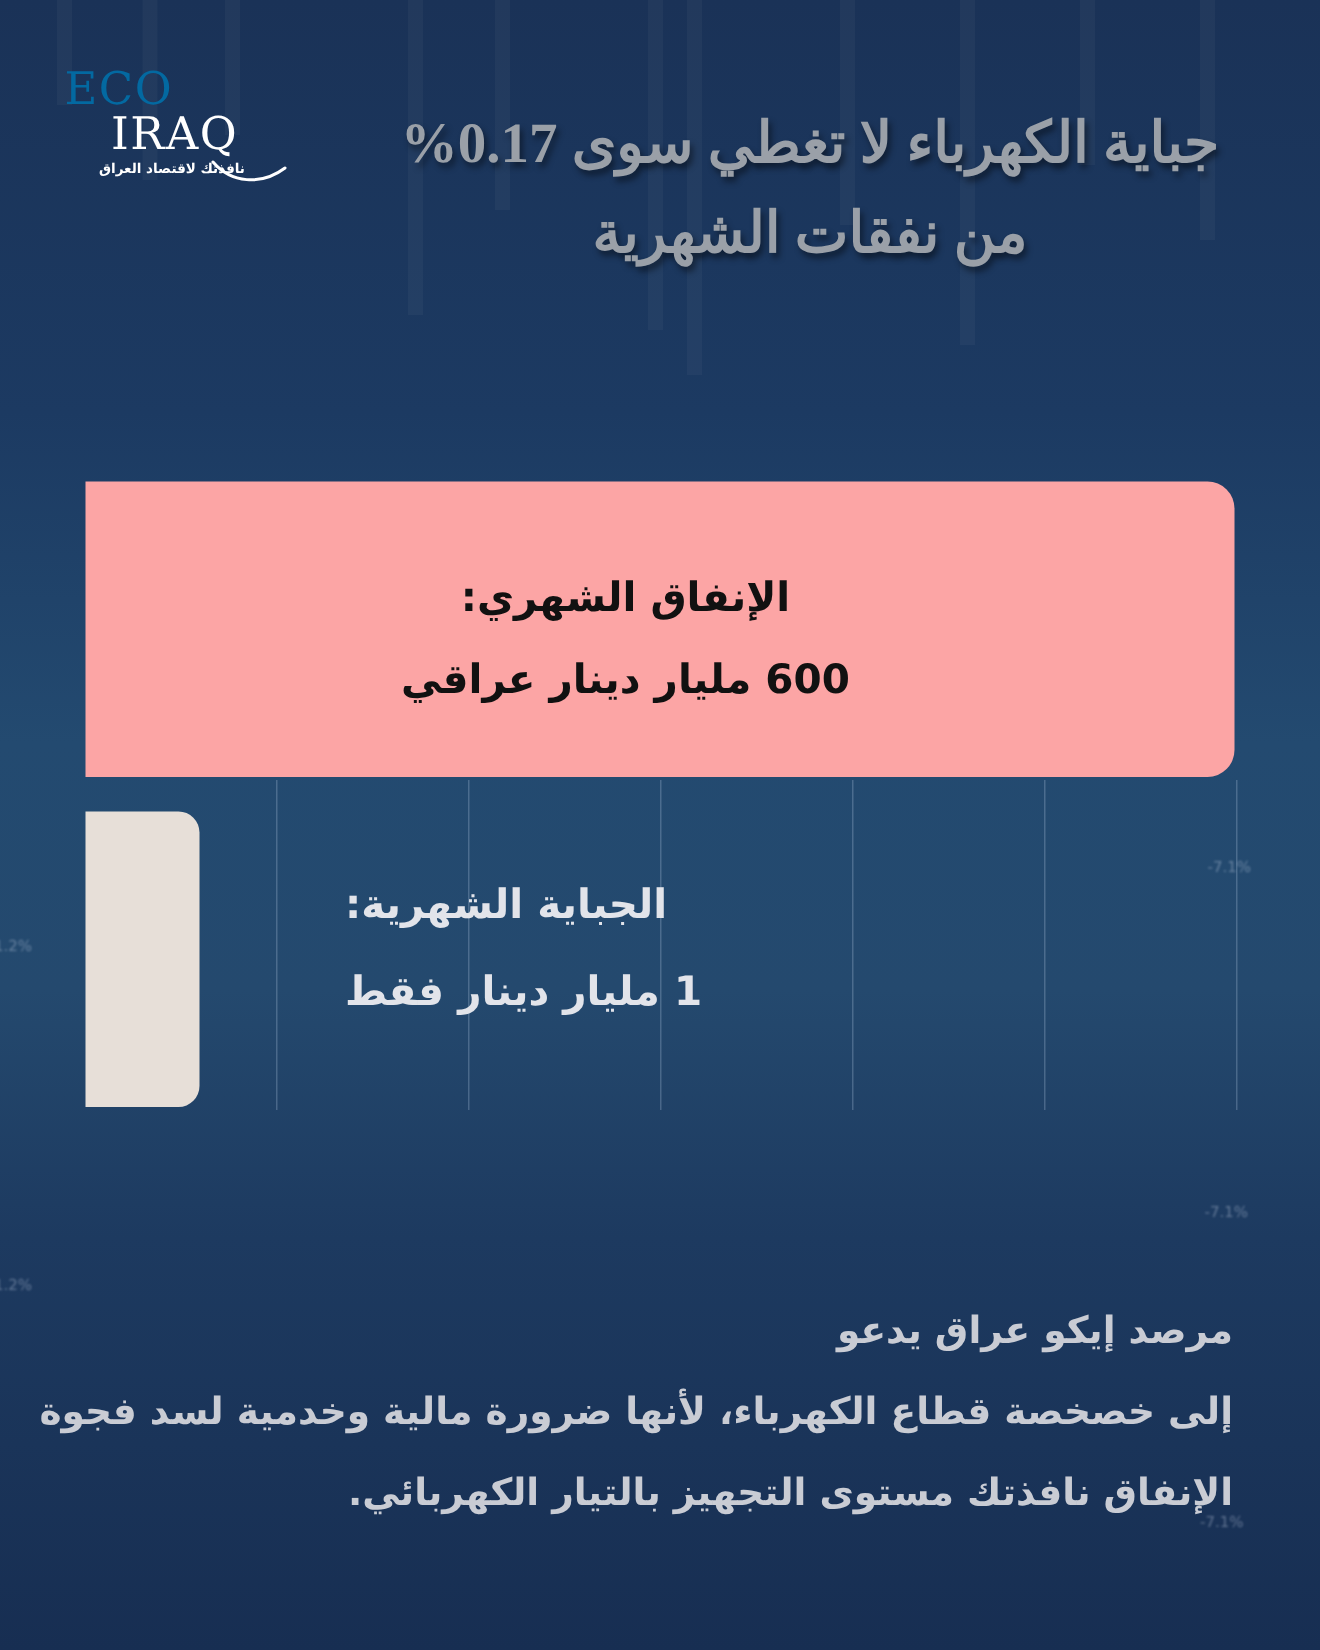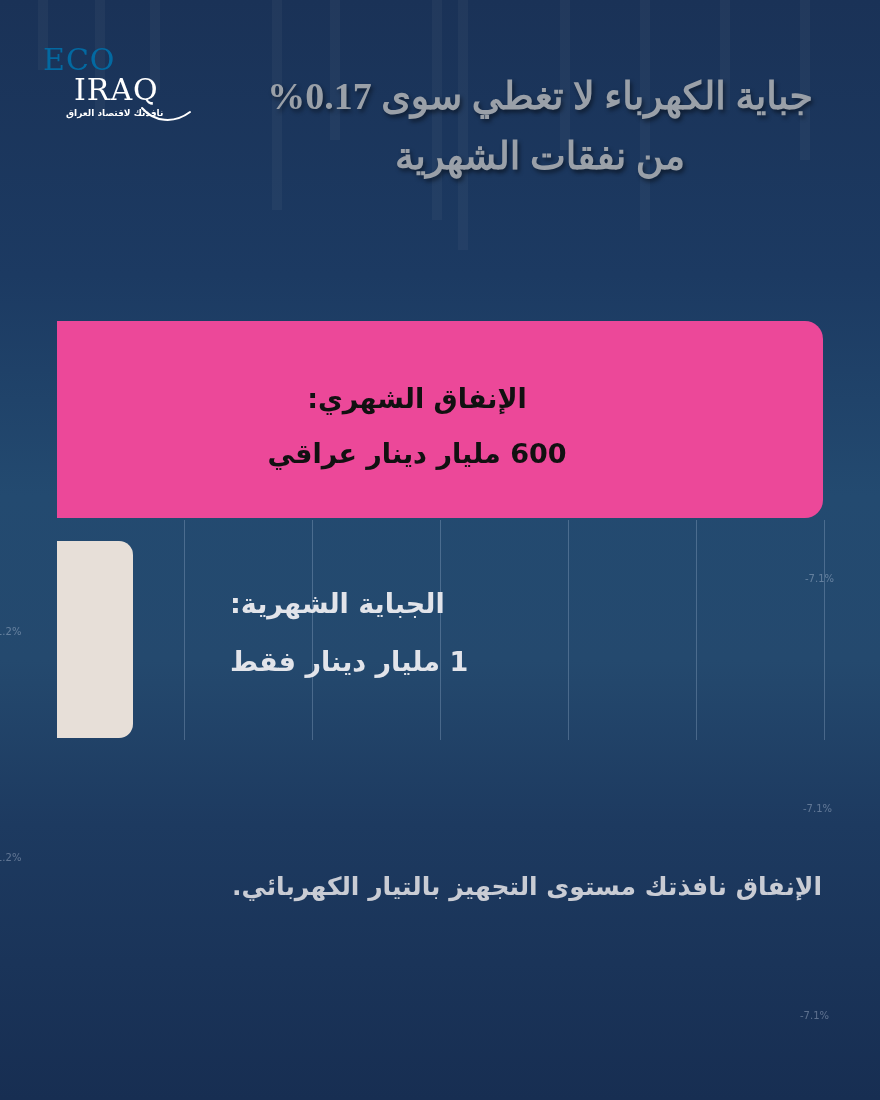--- a/index.html
+++ b/index.html
@@ -97,21 +97,21 @@
       line-height: 60px;
       text-shadow: 2px 3px 4px rgba(0,0,0,0.45);
     }
     .title .line { display: block; white-space: nowrap; font-family: Liberation Serif, serif; }
     .card-expense {
       position: absolute;
       left: 57px;
       top: 321px;
       width: 766px;
       height: 197px;
-      background: #ec4899;
+      background: #fca5a5;
       border-radius: 0 18px 18px 0;
     }
     .card-expense-text {
       position: absolute;
       left: 200px;
       top: 50px;
       width: 320px;
       direction: rtl;
       text-align: center;
       color: #111111;
@@ -207,14 +207,16 @@
   </div>
 </div>
 
 <div class="card-revenue"></div>
 <div class="revenue-text">
   <span class="line">الجباية الشهرية:</span>
   <span class="line">1 مليار دينار فقط</span>
 </div>
 
 <div class="footer-text">
+  <span class="line">مرصد إيكو عراق يدعو</span>
+  <span class="line">إلى خصخصة قطاع الكهرباء، لأنها ضرورة مالية وخدمية لسد فجوة</span>
   <span class="line">الإنفاق نافذتك مستوى التجهيز بالتيار الكهربائي.</span>
 </div>
 
 </body></html>

